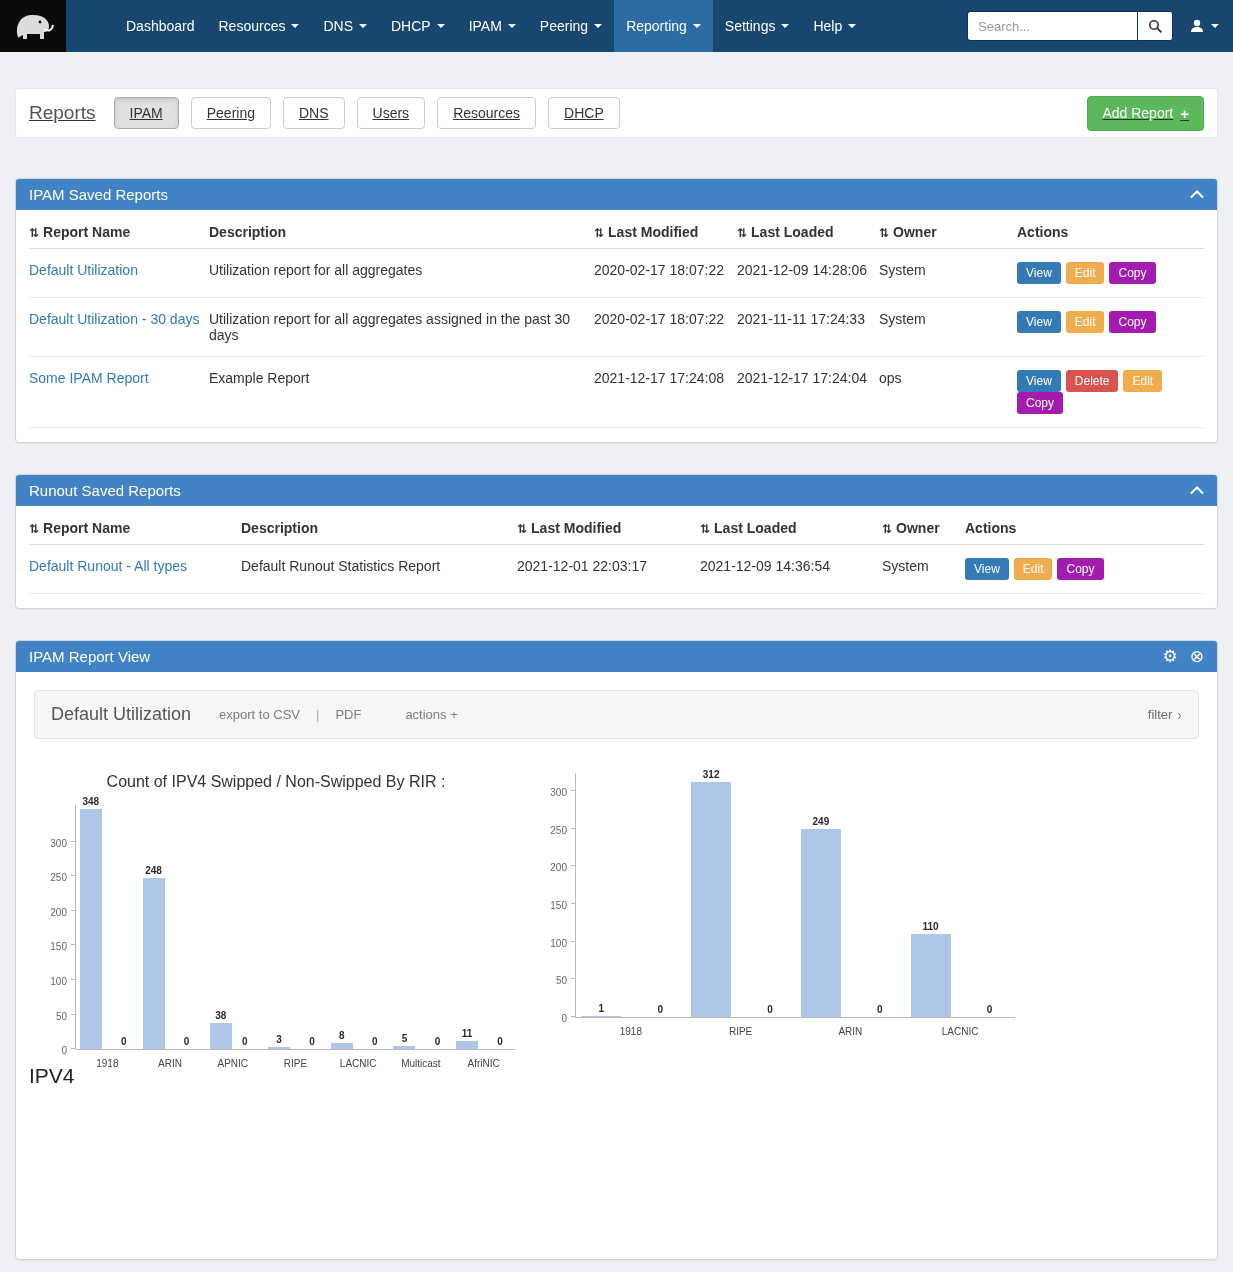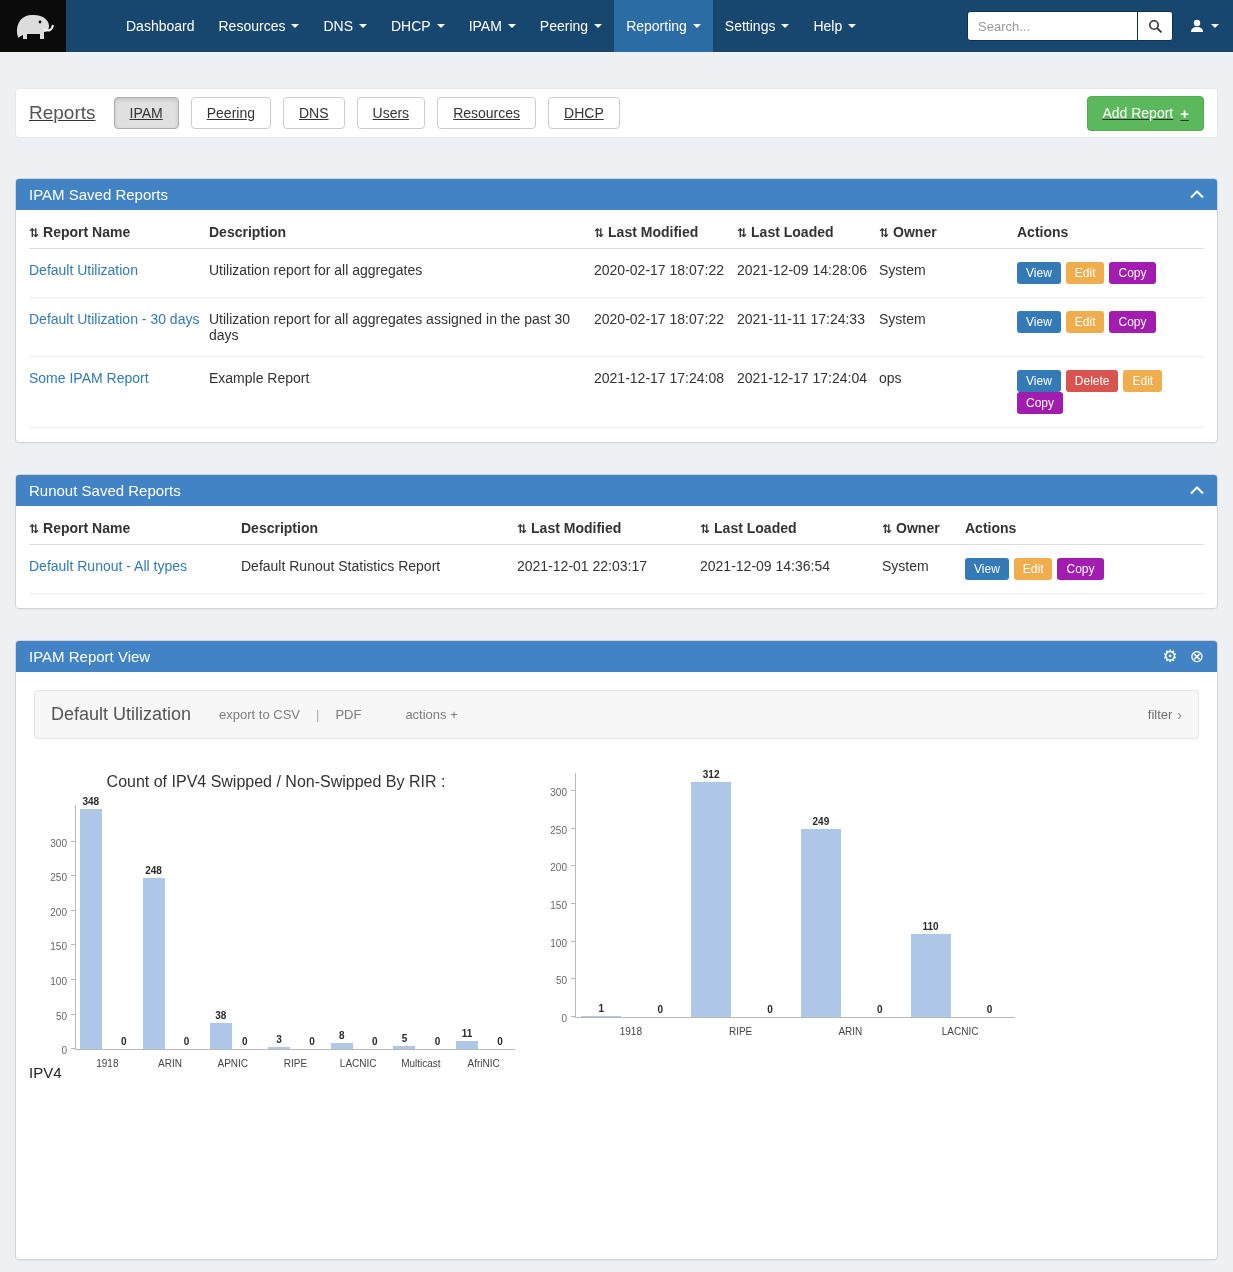--- a/index.html
+++ b/index.html
@@ -81,21 +81,21 @@
   .bar-wrap { display:flex; flex-direction:column; align-items:center; }
   .bar-label { font-size:10px; font-weight:bold; color:#2a2a2a; margin-bottom:2px; }
   .bar { display:block; }
   .cat-label { position:absolute; bottom:-20px; left:0; right:0; text-align:center; font-size:10px; color:#444; }
 
   
   .legend { margin:44px 0 0 95px; font-size:15px; color:#222; }
   .legend-title { margin-bottom:9px; }
   .legend-row { margin-bottom:9px; display:flex; align-items:center; }
   .legend-swatch { display:inline-block; width:15px; height:15px; margin-left:10px; border:1px solid rgba(0,0,0,.15); }
-  .section-label { margin-top:14px; font-size:15px; color:#222; }
+  .section-label { margin-top:14px; font-size:21px; color:#222; }
 </style>
 </head>
 <body>
 
 <div class="page">
 
   <nav class="navbar">
     <a class="logo">
       <svg width="44" height="36" viewBox="0 0 44 36">
         <path fill="#dcdcdc" d="M7 29 C4 19 8 8 20 7 C32 6 38 12 38 18 C38 22 36 24 33 24 L33 31 L29 31 L29 26 L16 26 L16 31 L12 31 L12 27 C9 28 7.5 31 7 29 Z"></path>

